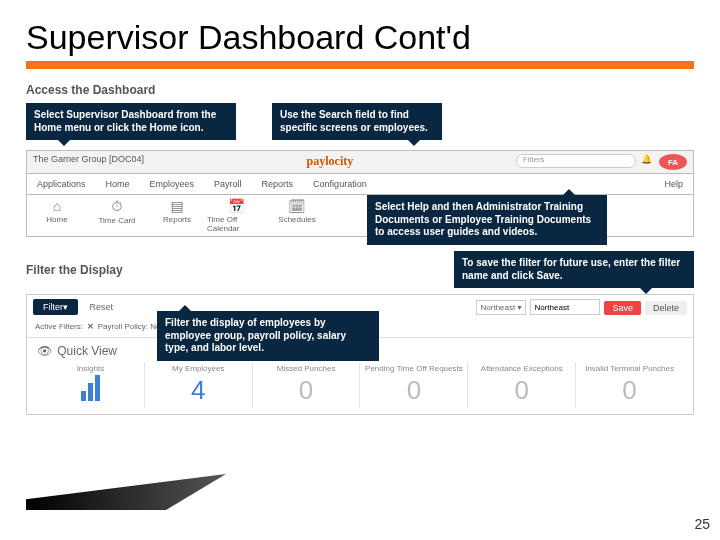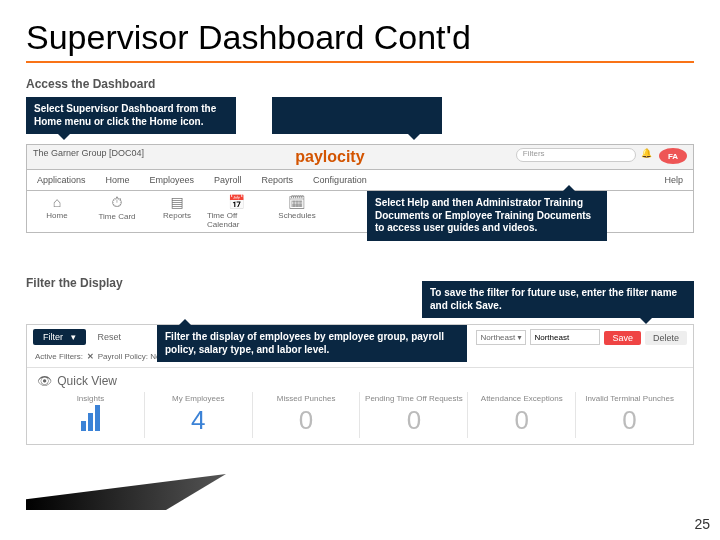--- a/index.html
+++ b/index.html
@@ -1,47 +1,47 @@
 <!DOCTYPE html>
 <html><head>
 <meta charset="utf-8">
 <style>
   * { box-sizing: border-box; margin: 0; padding: 0; }
   body { width: 720px; height: 540px; background: #fff; font-family: Arial, sans-serif; position: relative; overflow: hidden; }
   .slide { padding: 18px 26px 0 26px; }
-  .title { font-size: 34px; font-weight: 400; font-family: "Segoe UI", Arial, sans-serif; border-bottom: 2px solid #f97316; padding-bottom: 4px; margin-bottom: 14px; }
+  .title { font-size: 34px; font-weight: 400; font-family: "Segoe UI", Arial, sans-serif; border-bottom: 8px solid #f97316; padding-bottom: 4px; margin-bottom: 14px; }
   .section-label { font-size: 12px; font-weight: bold; color: #555; margin: 6px 0; }
 
   .callout-row { display: flex; gap: 0; margin-bottom: 0; }
   .callout { background: #0a2742; color: #fff; font-size: 10px; padding: 6px 8px; font-weight: bold; position: relative; line-height: 1.25; }
   .callout .tail { position: absolute; width: 0; height: 0; border: 8px solid transparent; border-top-color: #0a2742; bottom: -14px; left: 30px; }
 
   .screenshot-bar { border: 1px solid #bbb; background: #f3f3f3; display: flex; font-size: 9px; color: #555; padding: 3px 6px; margin-top: 10px; }
   .screenshot-bar .org { flex: 0 0 auto; }
-  .screenshot-bar .logo { flex: 1; text-align: center; color: #d35400; font-weight: bold; font-size: 16px; }
+  .screenshot-bar .logo { flex: 1; text-align: center; color: #d35400; font-weight: bold; font-size: 12px; font-family: Liberation Serif, serif; }
   .screenshot-bar .search { width: 120px; height: 14px; background: #fff; border: 1px solid #ccc; border-radius: 8px; font-size: 8px; padding: 0 6px; color: #999; }
   .bell { margin: 0 6px; color: #999; }
   .fa-badge { background: #e55; color: #fff; border-radius: 50%; width: 28px; height: 16px; display: flex; align-items: center; justify-content: center; font-size: 8px; font-weight: bold; }
 
   .tabbar { border: 1px solid #bbb; border-top: none; background: #fff; display: flex; font-size: 9px; color: #555; position: relative; }
   .tabbar .tab { padding: 5px 10px; }
   .tabbar .help { margin-left: auto; padding: 5px 10px; }
 
   .iconrow { border: 1px solid #bbb; border-top: none; background: #fff; display: flex; position: relative; padding: 3px 0; }
   .iconrow .icon-item { display: flex; flex-direction: column; align-items: center; font-size: 8px; color: #666; width: 60px; }
   .iconrow .icon-box { font-size: 14px; color: #777; margin-bottom: 1px; }
 
   .callout-help { position: absolute; top: 0; left: 340px; width: 240px; z-index: 5; }
 
   .filter-row { display: flex; align-items: center; margin-top: 14px; }
   .filter-row .section-label { flex: 0 0 auto; }
 
   .filter-area { border: 1px solid #ccc; margin-top: 6px; padding: 0; }
   .filter-top { display: flex; align-items: center; padding: 4px 6px; gap: 6px; position: relative; }
-  .filter-btn { background: #0a2742; color: #fff; font-size: 9px; padding: 3px 10px; border-radius: 2px; display: flex; align-items: center; gap: 8px; }
+  .filter-btn { background: #0a2742; color: #fff; font-size: 9px; padding: 3px 10px; border-radius: 2px; display: flex; align-items: center; gap: 0; }
   .reset { font-size: 9px; color: #666; padding: 3px 6px; }
   .save-box { display: flex; gap: 4px; align-items: flex-end; }
   .save-box input { width: 70px; height: 16px; font-size: 8px; border: 1px solid #ccc; padding: 0 3px; }
   .btn-sm { font-size: 9px; padding: 2px 8px; border-radius: 2px; }
   .btn-save { background: #ef4444; color: #fff; }
   .btn-del { background: #eee; color: #555; }
   .active-filters { font-size: 8px; color: #666; padding: 3px 8px 6px 8px; display: flex; align-items: center; gap: 4px; border-bottom: 1px solid #e0e0e0;}
   .x { font-weight: bold; }
   .northeast-select { font-size: 8px; border: 1px solid #ccc; padding: 2px 4px; color: #666; background: #fff; }
 
@@ -49,42 +49,43 @@
   .qv-title { font-size: 12px; color: #666; display: flex; align-items: center; gap: 5px; margin-bottom: 4px; }
   .qv-row { display: flex; }
   .qv-cell { flex: 1; text-align: center; border-left: 1px solid #e5e5e5; padding: 2px 0; }
   .qv-cell:first-child { border-left: none; }
   .qv-label { font-size: 8px; color: #888; margin-bottom: 2px; }
   .qv-val { font-size: 26px; color: #3b82d6; font-weight: 300; }
   .qv-val.zero { color: #bbb; }
   .insights-bars { display: flex; align-items: flex-end; justify-content: center; gap: 2px; height: 26px; }
   .insights-bars span { width: 5px; background: #3b82d6; }
 
-  .callout-filter { position: absolute; left: 130px; top: 0; width: 310px; }
-  .callout-save { margin-left: auto; width: 272px; margin-top: 34px; }
+  .callout-filter { position: absolute; left: 130px; top: 16px; width: 222px; }
+  .callout-save { margin-left: auto; width: 240px; }
   .callout-save .tail { left: auto; right: 40px; }
 
   .triangle { position: absolute; left: 26px; bottom: 30px; width: 200px; height: 36px; background: linear-gradient(to right, #000, #555); clip-path: polygon(0% 70%, 100% 0%, 70% 100%, 0% 100%); }
   .page-num { position: absolute; right: 10px; bottom: 8px; font-size: 14px; color: #333; }
 </style>
 </head>
 <body>
 
 <div class="slide">
   <div class="title">Supervisor Dashboard Cont'd</div>
 
   <div class="section-label">Access the Dashboard</div>
 
   <div class="callout-row">
     <div class="callout" style="width:210px">
       <span>Select Supervisor Dashboard from the Home menu or click the Home icon.</span>
       <div class="tail"></div>
     </div>
     <div style="width:36px"></div>
     <div class="callout" style="width:170px">
+      <span>Use the Search field to find specific screens or employees.</span>
       <div class="tail" style="left:auto;right:20px"></div>
     </div>
   </div>
 
   <div class="screenshot-bar">
     <span class="org">The Garner Group [DOC04]</span>
     <span class="logo">paylocity</span>
     <span class="search">Filters</span>
     <span class="bell">🔔</span>
     <span class="fa-badge">FA</span>

